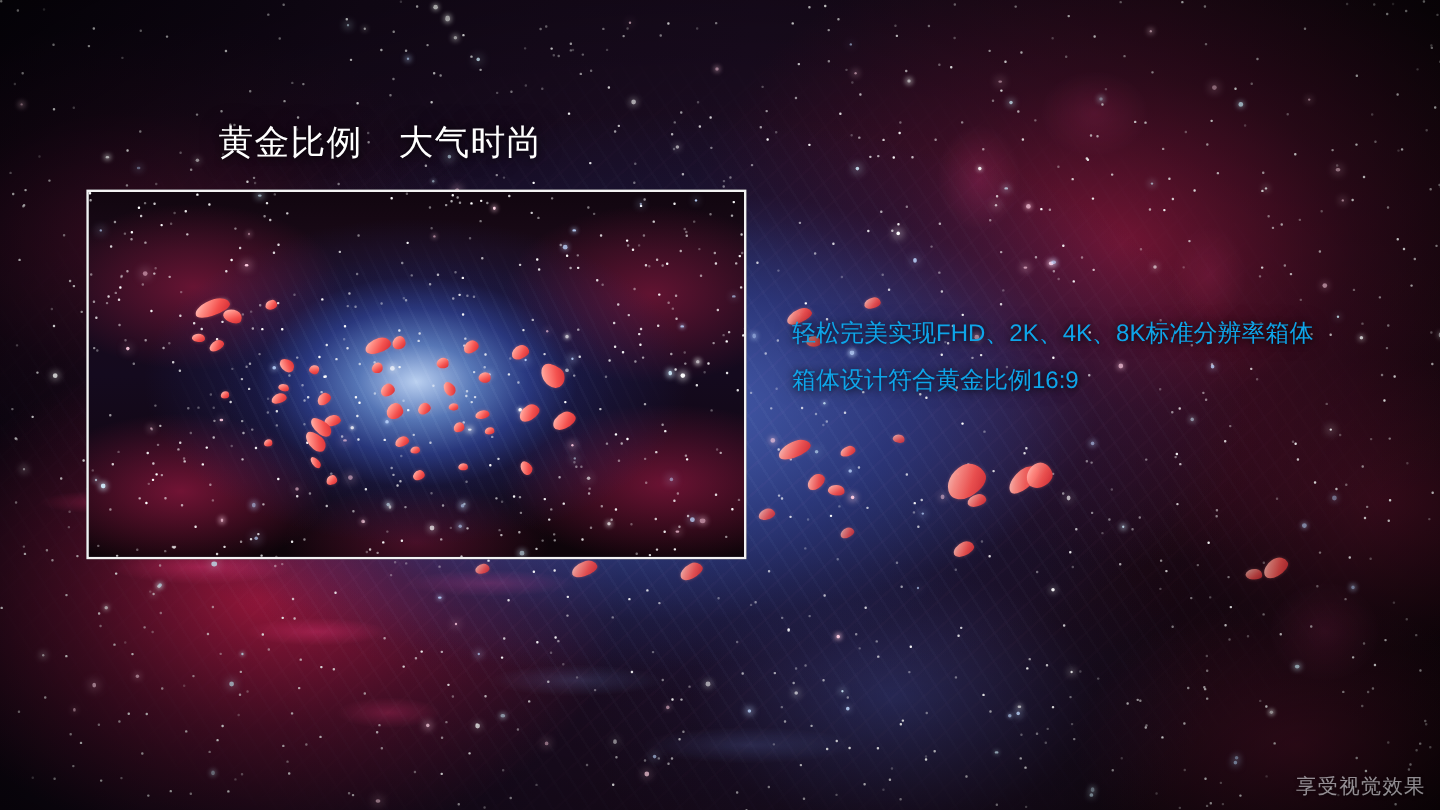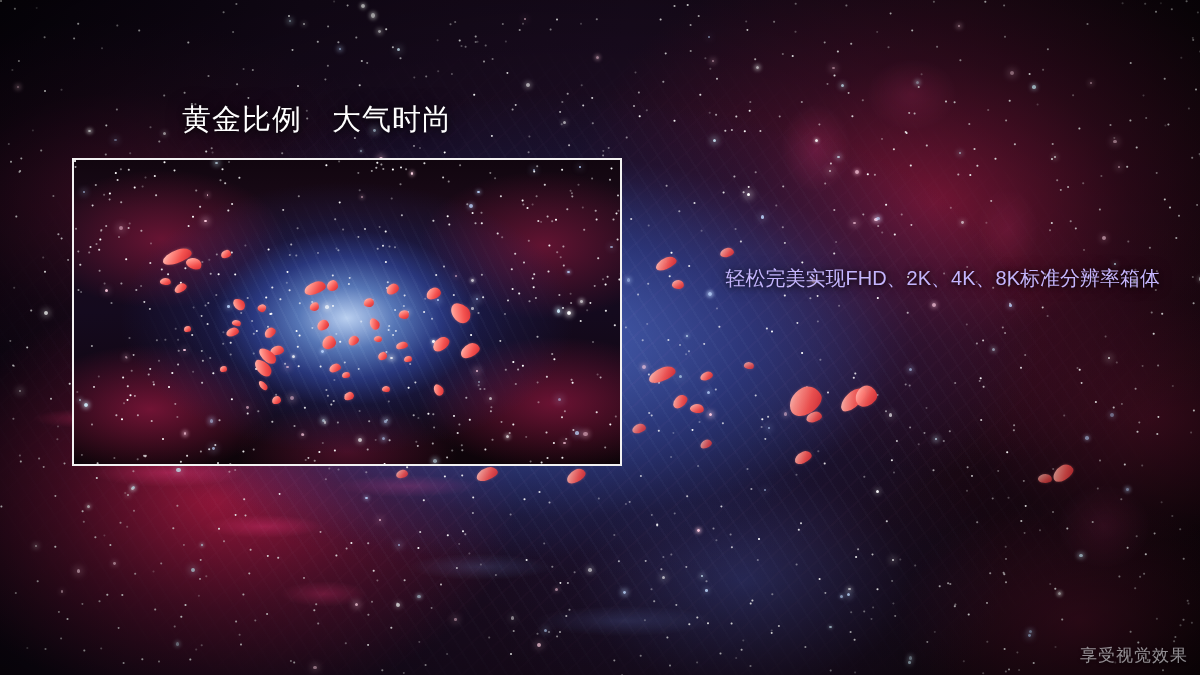--- a/index.html
+++ b/index.html
@@ -8,21 +8,20 @@
     font-family:"Liberation Sans","DejaVu Sans",sans-serif;
     width:1200px; height:675px; overflow:hidden;
   }
 
   
   #slide{
     position:relative;
     width:1200px; height:675px;
     overflow:hidden;
     background:#08040a;
-    text-align:right;
   }
 
   
   .neb{ position:absolute; inset:0; }
 
   .bg-base{
     background:
       radial-gradient(ellipse 52% 46% at 46% 50%,  rgba(70,95,180,.92) 0%, rgba(44,62,140,.70) 32%, rgba(24,30,78,.30) 58%, rgba(10,8,28,0) 78%),
       radial-gradient(ellipse 42% 38% at 42% 54%,  rgba(120,160,225,.55) 0%, rgba(60,90,180,.28) 46%, rgba(20,30,70,0) 76%),
       radial-gradient(ellipse 34% 42% at 18% 74%,  rgba(198,28,72,.80) 0%,  rgba(150,22,60,.46) 38%, rgba(60,10,30,0) 74%),
@@ -117,21 +116,21 @@
     font-size:29px; line-height:36px;
     letter-spacing:1px;
     white-space:pre;
     text-shadow:0 1px 6px rgba(0,0,0,.75), 0 0 18px rgba(0,0,0,.5);
   }
   #body-text{
     position:absolute; left:660px; top:259px;
     width:500px;
   }
   #body-text .ln{
-    color:#c4b5fd;
+    color:#0ea5e9;
     font-size:20px;
     line-height:39px;
     white-space:nowrap;
     text-shadow:0 1px 5px rgba(0,0,0,.8), 0 0 14px rgba(0,0,0,.55);
   }
   #watermark{
     position:absolute; right:12px; bottom:8px;
     color:rgba(226,226,230,.62);
     font-size:17px; letter-spacing:1px;
     text-shadow:0 1px 3px rgba(0,0,0,.6);
@@ -424,17 +423,18 @@
         <div class="petal" style="left: 146px; top: 206px; width: 7px; height: 6px; transform: rotate(0deg); opacity: 1;"></div>
         <div class="petal" style="left: 360px; top: 224px; width: 9px; height: 12px; transform: rotate(-40deg); opacity: 1;"></div>
         <div class="petal" style="left: 308px; top: 226px; width: 8px; height: 6px; transform: rotate(10deg); opacity: 1;"></div>
       </div>
   </div>
 
   <div id="title">黄金比例　大气时尚</div>
 
   <div id="body-text">
     <div class="ln">轻松完美实现FHD、2K、4K、8K标准分辨率箱体</div>
+    <div class="ln">箱体设计符合黄金比例16:9</div>
   </div>
 
   <div id="watermark">享受视觉效果</div>
 
 </div>
 
 </body></html>

